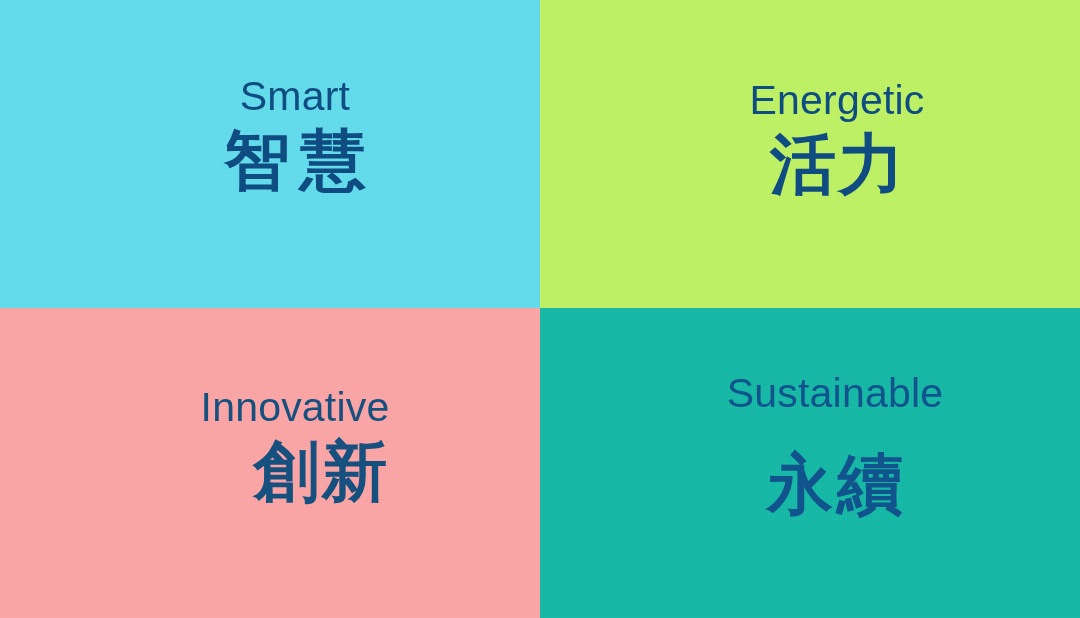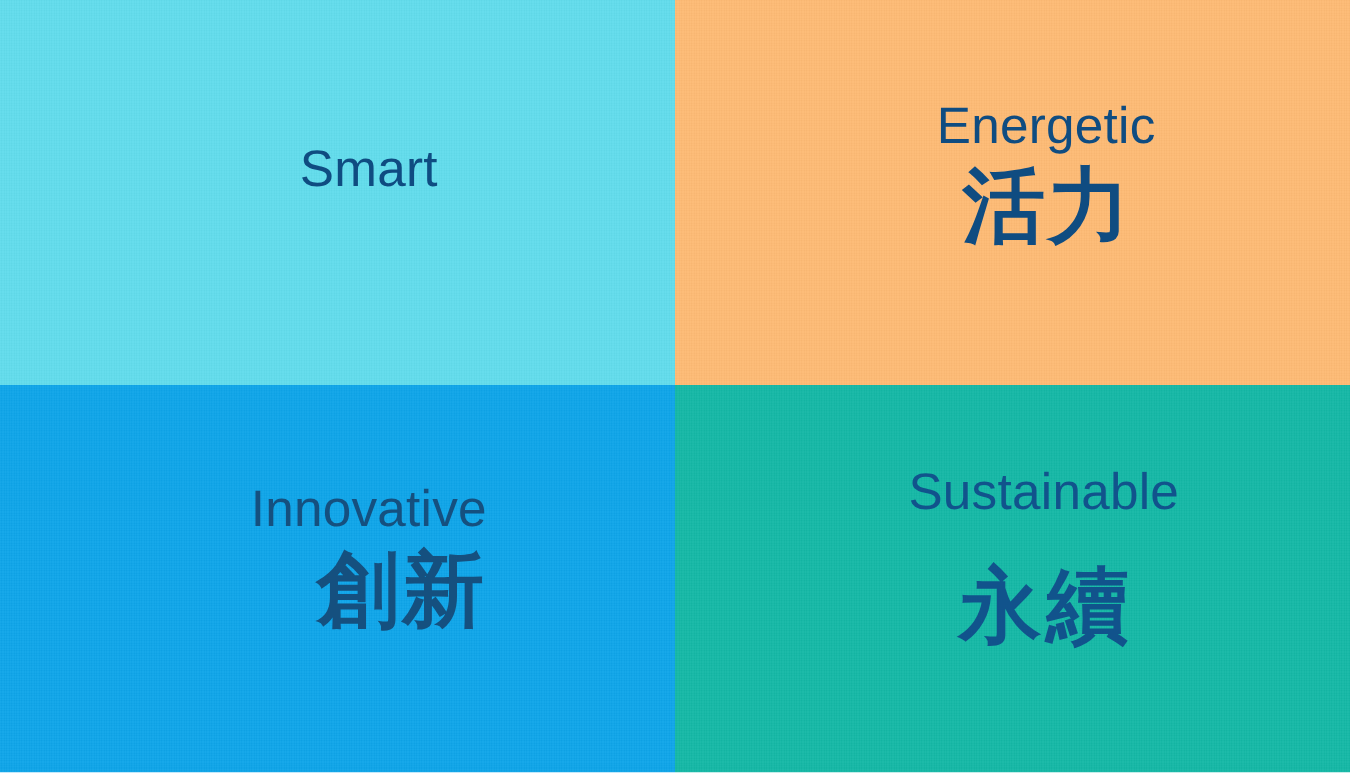--- a/index.html
+++ b/index.html
@@ -90,31 +90,32 @@
   .q-sustainable .value-zh { letter-spacing: 4px;  padding-left: 4px; }
 </style>
 </head>
 <body>
 
 <div id="values-grid">
 
   <section class="quadrant q-smart" style="background-color: rgb(97, 220, 236);">
     <div class="value-block">
       <span class="value-en" style="color: rgb(15, 76, 129);">Smart</span>
+      <span class="value-zh" style="color: rgb(15, 76, 129);">智慧</span>
     </div>
   </section>
 
-  <section class="quadrant q-energetic" style="background-color: #fdba74;">
+  <section class="quadrant q-energetic" style="background-color: #bef264;">
     <div class="value-block">
       <span class="value-en" style="color: rgb(15, 76, 129);">Energetic</span>
       <span class="value-zh" style="color: rgb(15, 76, 129);">活力</span>
     </div>
   </section>
 
-  <section class="quadrant q-innovative" style="background-color: #0ea5e9;">
+  <section class="quadrant q-innovative" style="background-color: #fca5a5;">
     <div class="value-block">
       <span class="value-en" style="color: rgb(21, 80, 127);">Innovative</span>
       <span class="value-zh" style="color: rgb(21, 80, 127); text-align: right;">創新</span>
     </div>
   </section>
 
   <section class="quadrant q-sustainable" style="background-color: #14b8a6;">
     <div class="value-block">
       <span class="value-en" style="color: rgb(17, 83, 140);">Sustainable</span>
       <span class="value-zh" style="color: rgb(17, 83, 140); margin-top: 33px;">永續</span>

